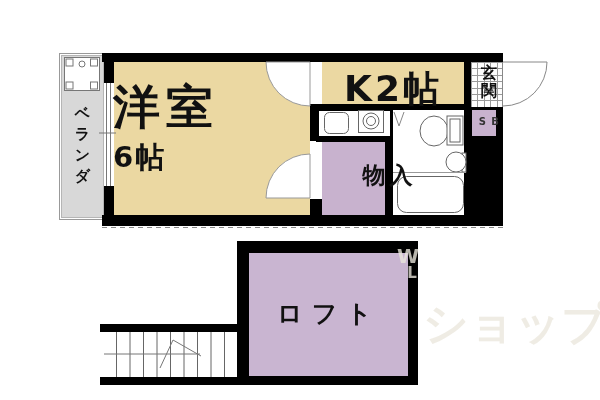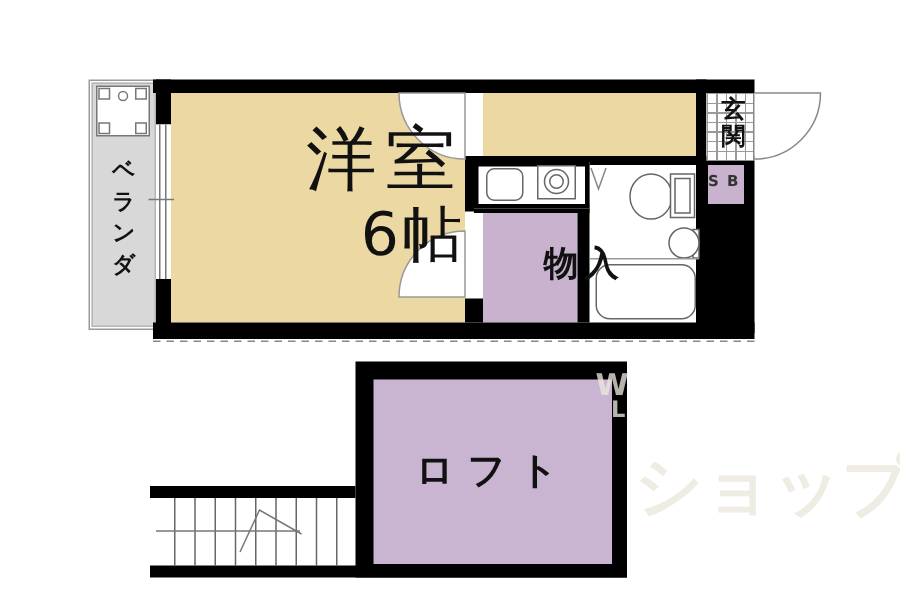--- a/index.html
+++ b/index.html
@@ -37,29 +37,29 @@
                  border:1px solid #b5b5b5;box-sizing:border-box;}
   
   .loft-frame {position:absolute;left:237px;top:241px;width:181px;height:144px;background:#000;}
   .loft-fill  {position:absolute;left:249px;top:253px;width:159px;height:123px;background:#c9b5d1;}
   .stairs-topwall{left:100px;top:324px;width:137px;height:8px;}
   .stairs-botwall{left:100px;top:377px;width:318px;height:8px;}
   
   #overlay{position:absolute;left:0;top:0;width:600px;height:400px;z-index:4;pointer-events:none;}
   
   .label{position:absolute;z-index:6;color:#111;}
-  .lbl-west {left:113px;top:82px;width:197px;text-align:right;font-size:47px;line-height:50px;
-             font-weight:400;letter-spacing:6px;}
-  .lbl-west .size{font-size:40px;letter-spacing:2px;}
+  .lbl-west {left:113px;top:82px;width:197px;text-align:left;font-size:47px;line-height:50px;
+             font-weight:700;letter-spacing:6px;}
+  .lbl-west .size{font-size:29px;letter-spacing:2px;}
   .lbl-k    {left:322px;top:65px;width:142px;text-align:center;font-size:36px;font-weight:600;letter-spacing:3px;}
   .lbl-storage{left:322px;top:160px;width:63px;text-align:center;font-size:23px;font-weight:600;letter-spacing:4px;margin-left:36px;}
   .lbl-loft {left:250px;top:297px;width:158px;text-align:center;font-size:25px;font-weight:600;letter-spacing:9px;}
   .lbl-genkan{left:479px;top:64px;width:18px;font-size:16px;line-height:18px;font-weight:600;
               word-break:break-all;text-align:right;}
-  .lbl-sb   {left:472px;top:116px;width:28px;text-align:left;font-size:10px;font-weight:700;color:#333;
+  .lbl-sb   {left:472px;top:116px;width:28px;text-align:right;font-size:10px;font-weight:700;color:#333;
              letter-spacing:1px;}
   .lbl-veranda{left:74px;top:103px;width:17px;font-size:15px;line-height:21px;font-weight:600;
                word-break:break-all;text-align:center;}
   
   .watermark{position:absolute;left:395px;top:246px;z-index:9;color:rgba(234,231,221,0.78);
              font-weight:700;font-size:45px;line-height:52px;letter-spacing:0px;white-space:nowrap;}
   .watermark .l2{margin-left:28px;}
   .wm-mark{display:inline-block;vertical-align:top;margin-left:2px;line-height:1;text-align:center;}
   .wm-mark .w{display:block;font-size:20px;line-height:20px;}
   .wm-mark .l{display:block;font-size:15px;line-height:15px;margin-left:8px;}
@@ -157,20 +157,21 @@
     <g stroke="#777" fill="none">
       <line x1="104" y1="354" x2="200" y2="354"></line>
       <polyline points="160,368 173,340 201,356"></polyline>
     </g>
   </svg>
 
   <div class="label lbl-west">
     <div>洋室</div>
     <div class="size">6帖</div>
   </div>
+  <div class="label lbl-k">K2帖</div>
   <div class="label lbl-storage">物入</div>
   <div class="label lbl-genkan">玄関</div>
   <div class="label lbl-sb">S B</div>
   <div class="label lbl-veranda">ベランダ</div>
   <div class="label lbl-loft">ロフト</div>
 
   <div class="watermark">
     <div><span class="wm-mark"><span class="w">W</span><span class="l">L</span></span></div>
     <div class="l2">ショップ</div>
   </div>

